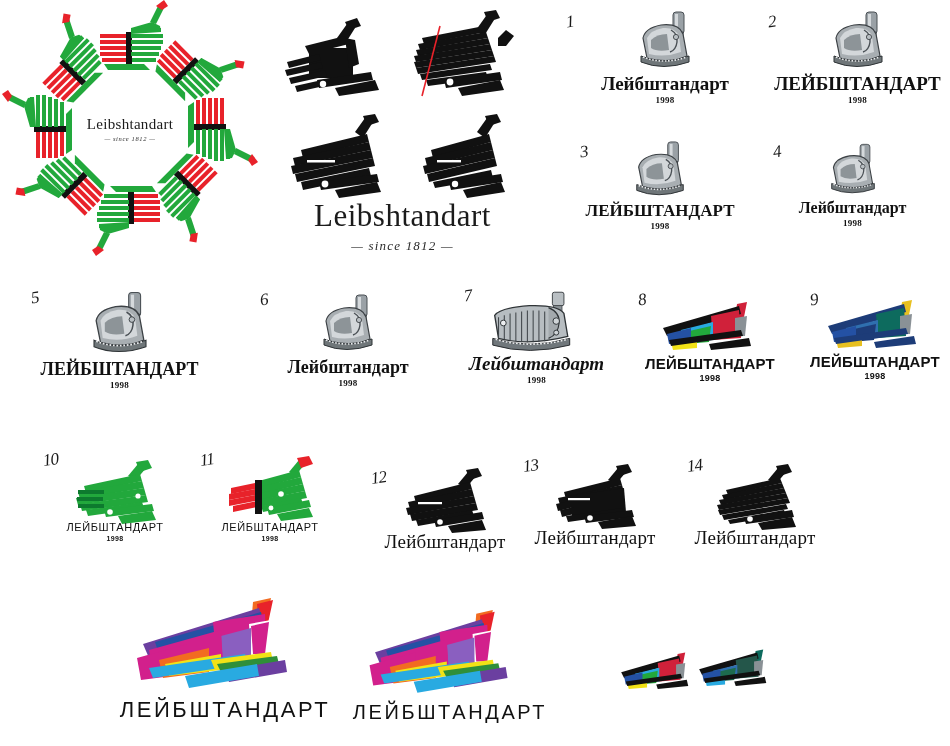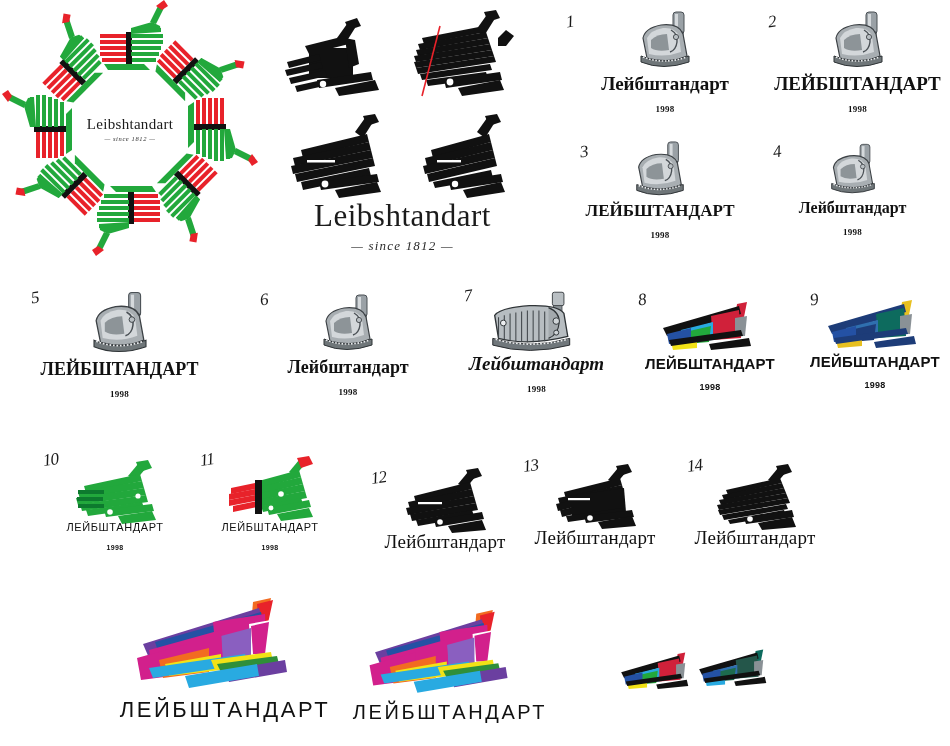--- a/index.html
+++ b/index.html
@@ -46,21 +46,21 @@
     color: #111;
     line-height: 1.05;
   }
   .yr {
     display: block;
     font-family: "Liberation Serif", serif;
     font-weight: bold;
     font-size: 9px;
     letter-spacing: 0.3px;
     color: #111;
-    margin-top: 10px;
+    margin-top: 1px;
   }
   
   .wm-serif-bold { font-family: "Liberation Serif", serif; font-weight: bold; font-size: 19px; }
   .wm-serif-bold-caps { font-family: "Liberation Serif", serif; font-weight: bold; font-size: 19px; }
   .wm-serif-bold-italic { font-family: "Liberation Serif", serif; font-weight: bold; font-style: italic; font-size: 20px; }
   .wm-sans-bold-caps { font-family: "Liberation Sans", sans-serif; font-weight: bold; font-size: 15px; letter-spacing: 0.2px; }
   .wm-sans-caps-light { font-family: "Liberation Sans", sans-serif; font-weight: normal; font-size: 11px; letter-spacing: 0.6px; }
   .wm-serif-reg { font-family: "Liberation Serif", serif; font-weight: normal; font-size: 19px; letter-spacing: 0.2px; }
   .wm-sans-caps-big { font-family: "Liberation Sans", sans-serif; font-weight: normal; font-size: 22px; letter-spacing: 2.6px; }
 

